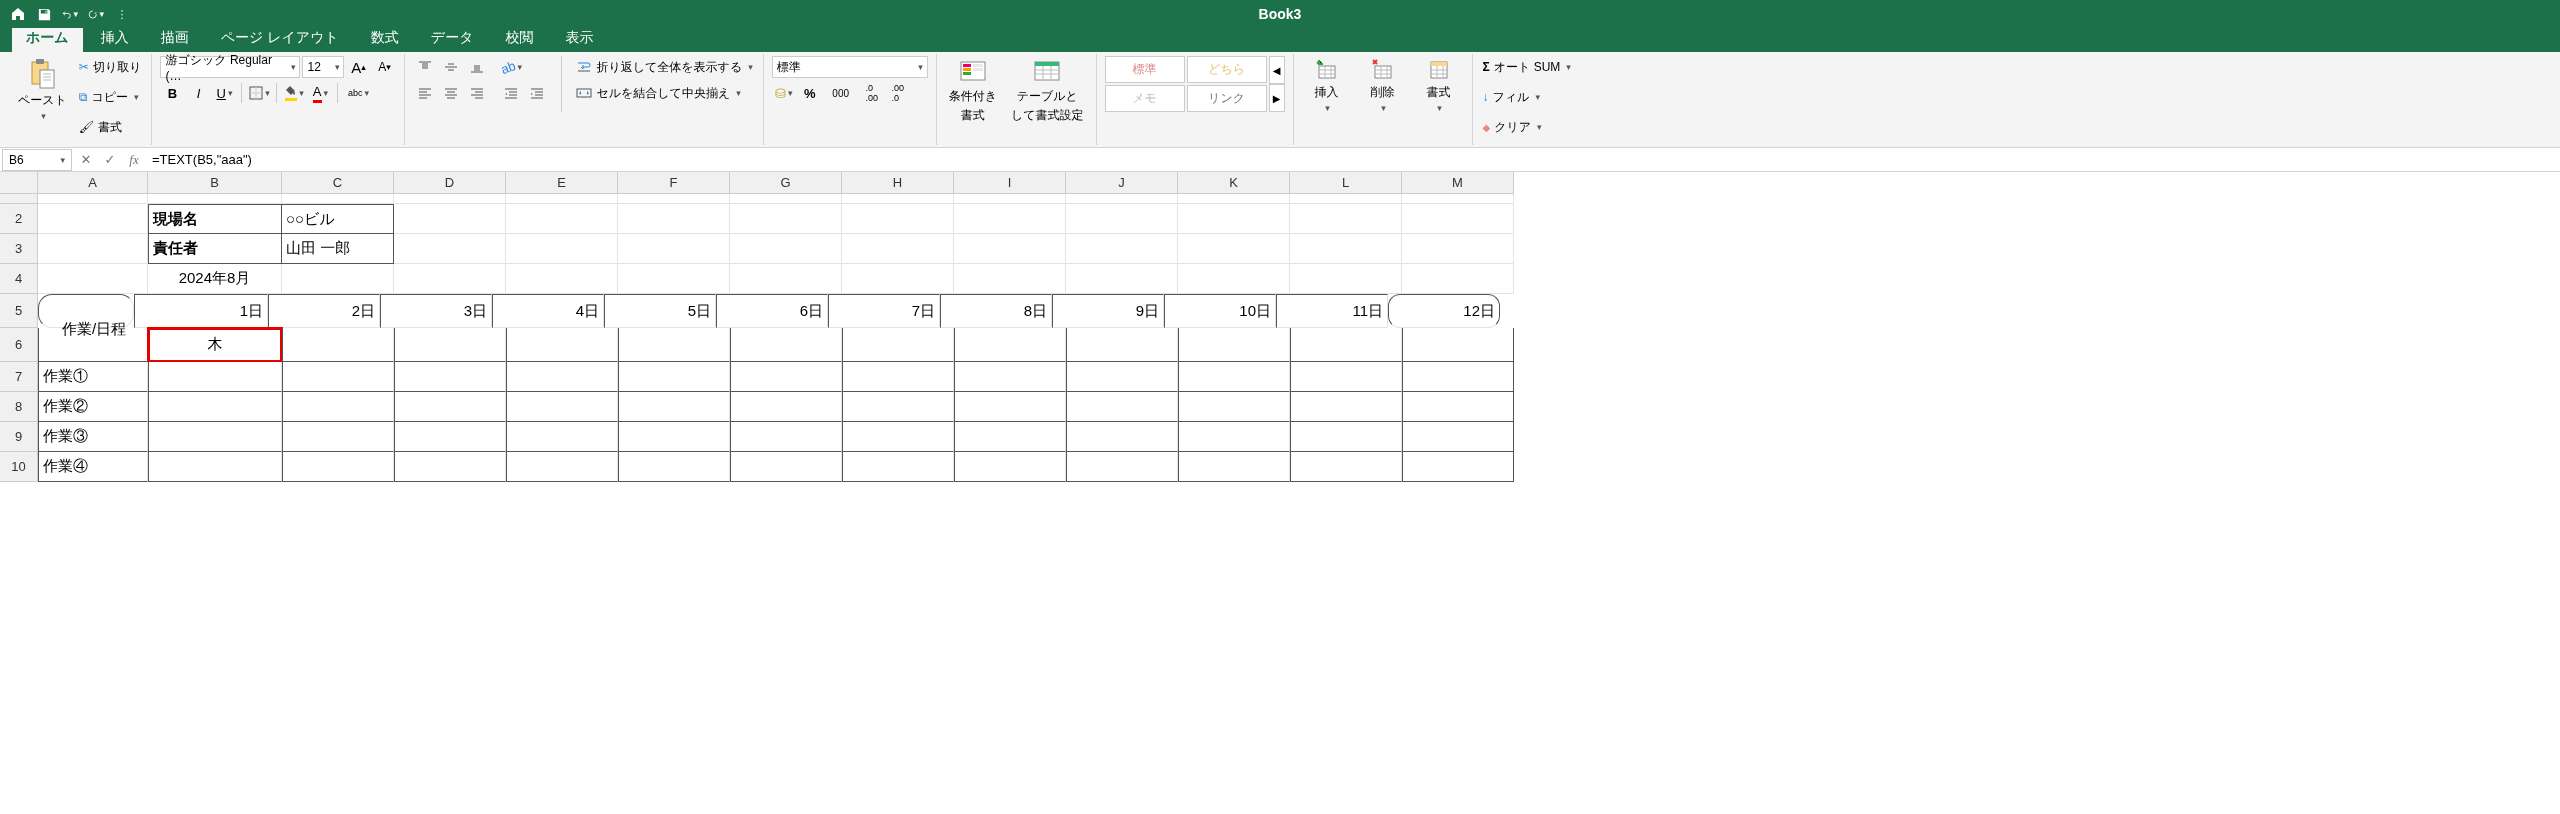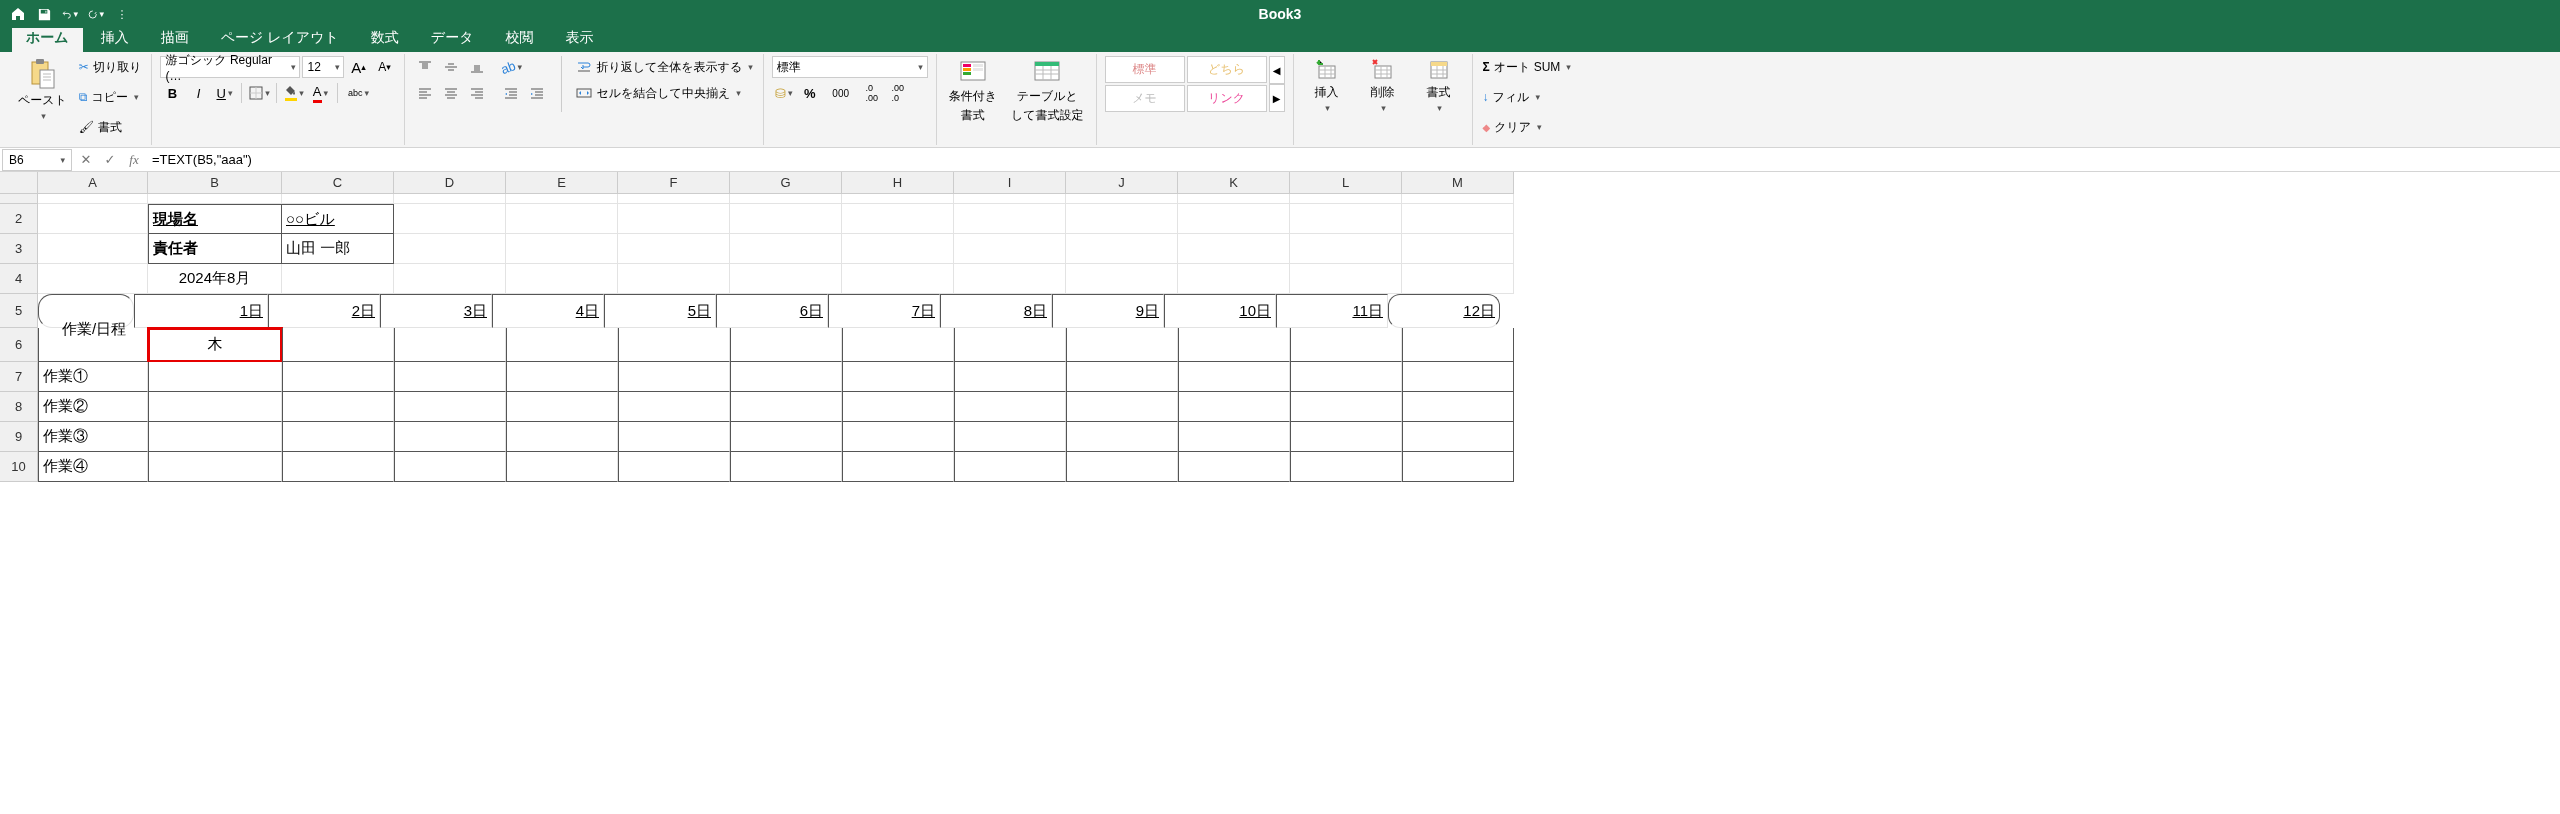--- a/index.html
+++ b/index.html
@@ -65,21 +65,21 @@
 .col-headers { display: flex; margin-left: 38px; }
 .col-h { height: 22px; background: #f0f0f0; border-right: 1px solid #ccc; border-bottom: 1px solid #ccc; display: flex; align-items: center; justify-content: center; font-size: 13px; color: #333; }
 .row { display: flex; }
 .row-h { width: 38px; background: #f0f0f0; border-right: 1px solid #ccc; border-bottom: 1px solid #ccc; display: flex; align-items: center; justify-content: center; font-size: 13px; color: #333; }
 .cell { border-right: 1px solid #e3e3e3; border-bottom: 1px solid #e3e3e3; display: flex; align-items: center; padding: 0 4px; font-size: 15px; background: #fff; overflow: visible; white-space: nowrap; }
 .r1 .cell, .r1 .row-h { height: 10px; }
 .rn .cell, .rn .row-h { height: 30px; }
 .r5 .cell, .r5 .row-h, .r6 .cell, .r6 .row-h { height: 34px; }
 
 
-.tborder-t { border-top: 1px solid #555 !important; text-decoration: underline; }
+.tborder-t { border-top: 1px solid #555 !important; }
 .tborder-l { border-left: 1px solid #555 !important; }
 .tborder-r { border-right: 1px solid #555 !important; }
 .tborder-b { border-bottom: 1px solid #555 !important; }
 .bold { font-weight: bold; }
 .ra { justify-content: flex-end; }
 .ca { justify-content: center; }
 
 
 .sel-red { outline: 3px solid #e60000; outline-offset: -2px; }
 
@@ -374,21 +374,21 @@
         <div style="display:grid;grid-template-columns:repeat(2,80px);gap:2px">
           <div class="style-swatch" style="height:27px">
               <span>標準</span>
             </div>
           <div class="style-swatch" style="height:27px;color:#e8c070">
               <span>どちら</span>
             </div>
           <div class="style-swatch" style="height:27px">
               <span>メモ</span>
             </div>
-          <div class="style-swatch" style="height:27px;color:#ec4899">
+          <div class="style-swatch" style="height:27px;color:#737373">
               <span>リンク</span>
             </div>
         </div>
         <div style="display:flex;flex-direction:column">
           <div class="arrow-btn">◀</div>
           <div class="arrow-btn">▶</div>
         </div>
       </div>
     </div>
     <div class="group-label"></div>

